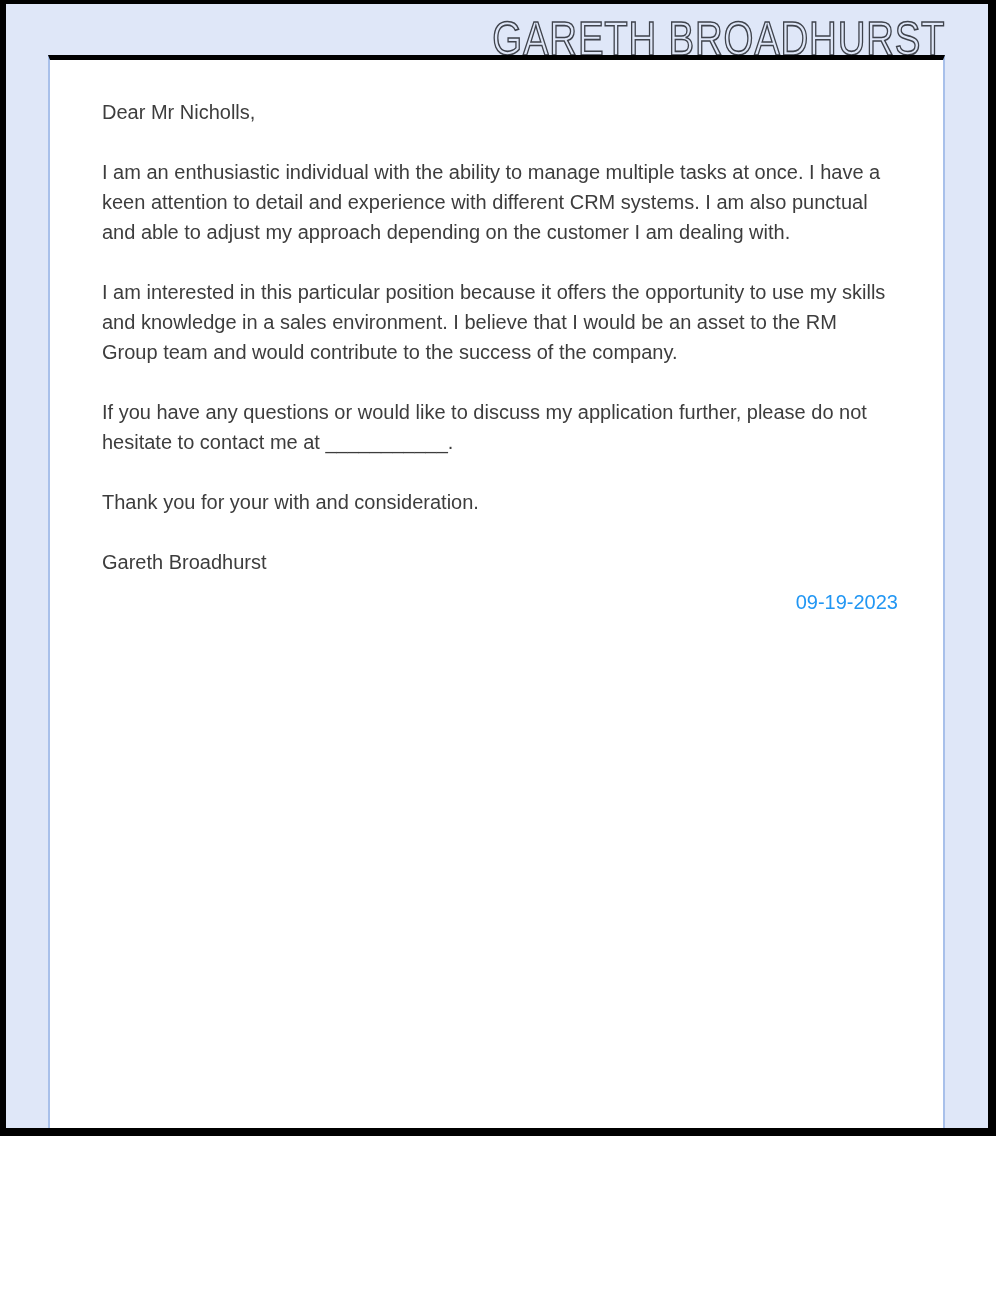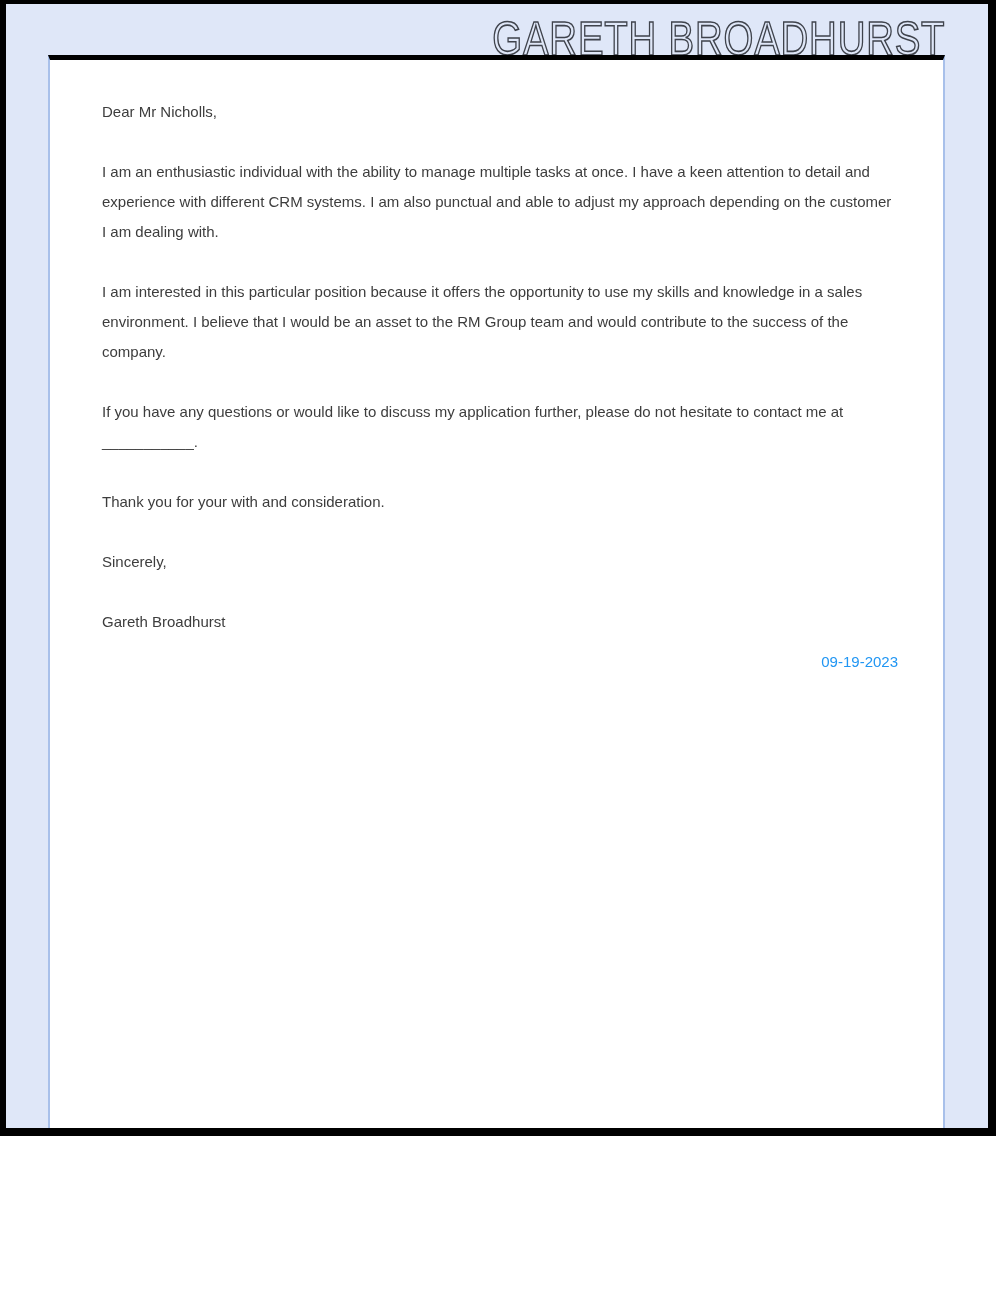--- a/index.html
+++ b/index.html
@@ -52,21 +52,21 @@
     top: 51px;
     width: 897px;
     height: 1207px;
     box-sizing: border-box;
     background: #ffffff;
     border: 2px solid #a8c0ea;
     border-top: 5px solid #000000;
   }
   .letter-content {
     padding: 37px 45px 0 52px;
-    font-size: 15px;
+    font-size: 20px;
     line-height: 30px;
     color: #3d3d3d;
   }
   .letter-content p {
     margin: 0 0 30px 0;
   }
   .letter-content p.signature-name {
     margin-bottom: 10px;
   }
   .letter-content p.letter-date {
@@ -100,21 +100,20 @@
 
 
       <p>I am an enthusiastic individual with the ability to manage multiple tasks at once. I have a keen attention to detail and experience with different CRM systems. I am also punctual and able to adjust my approach depending on the customer I am dealing with.</p>
 
       <p>I am interested in this particular position because it offers the opportunity to use my skills and knowledge in a sales environment. I believe that I would be an asset to the RM Group team and would contribute to the success of the company.</p>
 
       <p>If you have any questions or would like to discuss my application further, please do not hesitate to contact me at ___________.</p>
 
       <p>Thank you for your with and consideration.</p>
 
-      <p>Sincerely,</p>
 
       <p class="signature-name">Gareth Broadhurst</p>
 
       <p class="letter-date">09-19-2023</p>
 
     </div>
 
     <div class="doc-footer">Lazyapply.com</div>
   </div>
 

